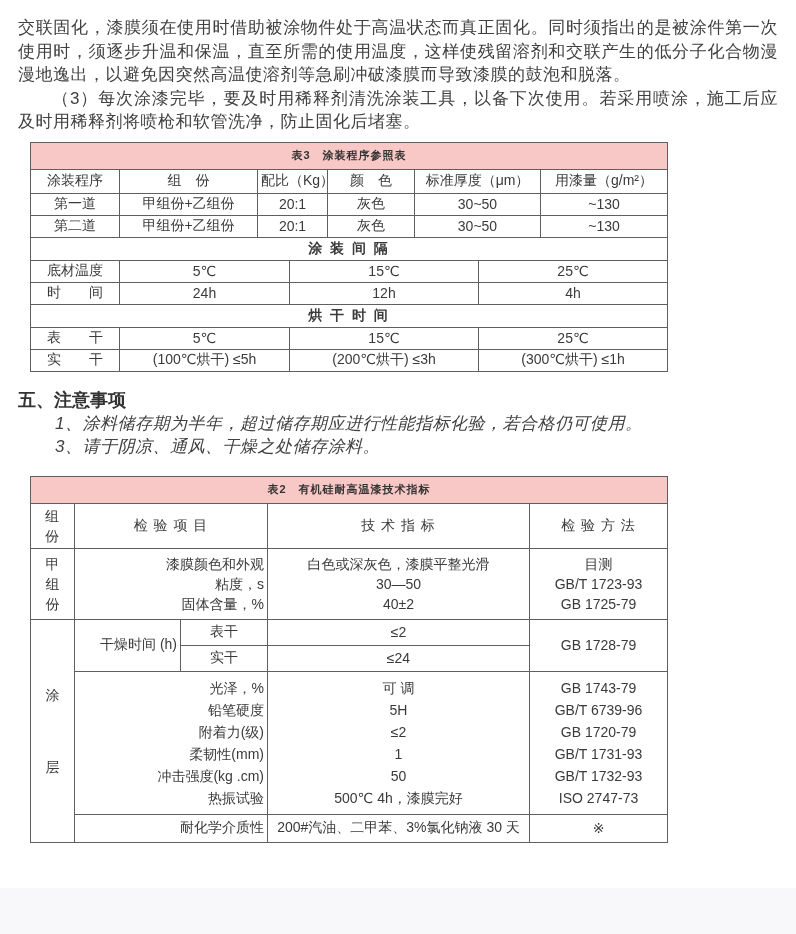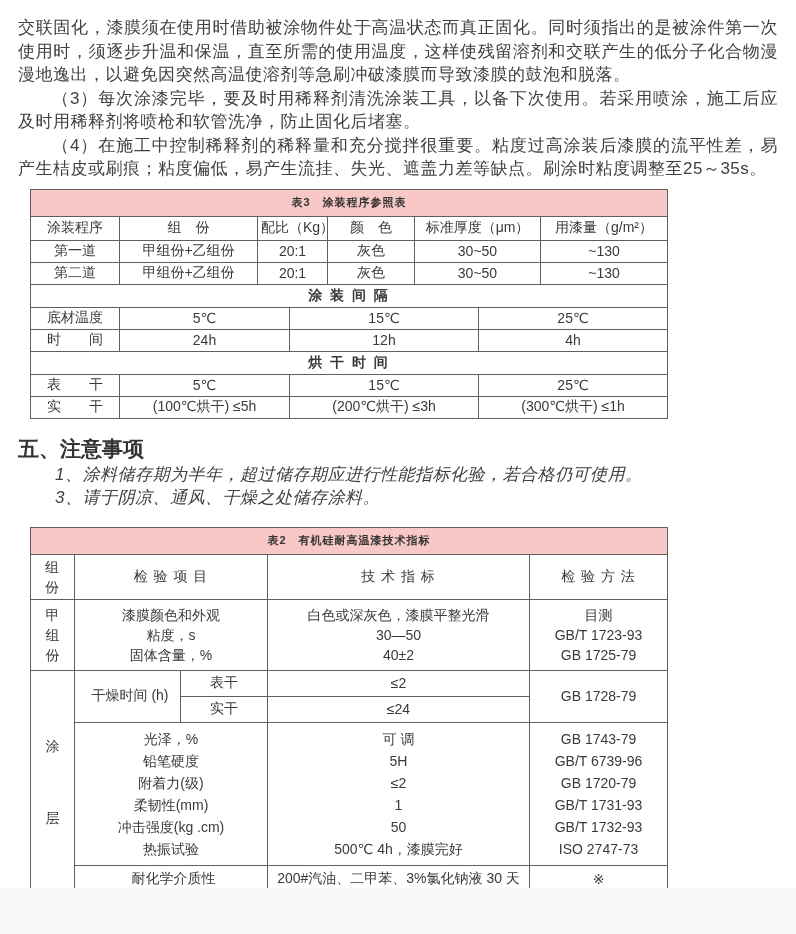--- a/index.html
+++ b/index.html
@@ -26,26 +26,26 @@
     background:#f8c8c6;font-weight:bold;font-size:11px;color:#333;
     height:24px;letter-spacing:1px;
   }
   
   .t3{margin-top:8px;}
   .t3 td{height:19px;}
   .t3 tr.hdr td{height:21px;}
   .t3 tr.section td{font-weight:bold;letter-spacing:2px;height:20px;}
   
   .notes{margin:16px 18px 0 18px;}
-  .notes h3{margin:0;font-size:21px;color:#333;}
+  .notes h3{margin:0;font-size:18px;color:#333;}
   .notes div{font-size:17px;line-height:23.5px;padding-left:37px;color:#404040;letter-spacing:0.5px;font-style:italic;}
   
   .t2{margin-top:17px;}
   .t2 tr.hdr td{height:38px;letter-spacing:1px;}
-  .t2 td.left{text-align:center;padding-left:8px;}
+  .t2 td.left{text-align:right;padding-left:8px;}
   .t2 .lines div{line-height:20px;}
   .t2 .lines6 div{line-height:22px;}
   .t2 td.vlabel{padding:2px 0;}
   .t2 td.vlabel div{line-height:20px;}
   .t2 td.vspread{vertical-align:middle;}
   .t2 td.vspread div{line-height:72px;}
   .t2 tr.sub td{height:23px;}
   .t2 tr.chem td{height:25px;}
   .t2 td.blk{padding:5px 3px;}
   
@@ -53,21 +53,20 @@
     position:absolute;left:0;top:888px;width:796px;height:46px;
     background:#f8f8fa;
   }
 </style>
 </head>
 <body>
 
 <div class="paras">
   <p>交联固化，漆膜须在使用时借助被涂物件处于高温状态而真正固化。同时须指出的是被涂件第一次使用时，须逐步升温和保温，直至所需的使用温度，这样使残留溶剂和交联产生的低分子化合物漫漫地逸出，以避免因突然高温使溶剂等急刷冲破漆膜而导致漆膜的鼓泡和脱落。</p>
   <p class="indent">（3）每次涂漆完毕，要及时用稀释剂清洗涂装工具，以备下次使用。若采用喷涂，施工后应及时用稀释剂将喷枪和软管洗净，防止固化后堵塞。</p>
-  <p class="indent">（4）在施工中控制稀释剂的稀释量和充分搅拌很重要。粘度过高涂装后漆膜的流平性差，易产生桔皮或刷痕；粘度偏低，易产生流挂、失光、遮盖力差等缺点。刷涂时粘度调整至25～35s。</p>
 </div>
 
 <table class="t3">
   <colgroup>
     <col style="width:89px">
       <col style="width:138px">
       <col style="width:32px">
       <col style="width:38px">
     <col style="width:87px">
       <col style="width:64px">

